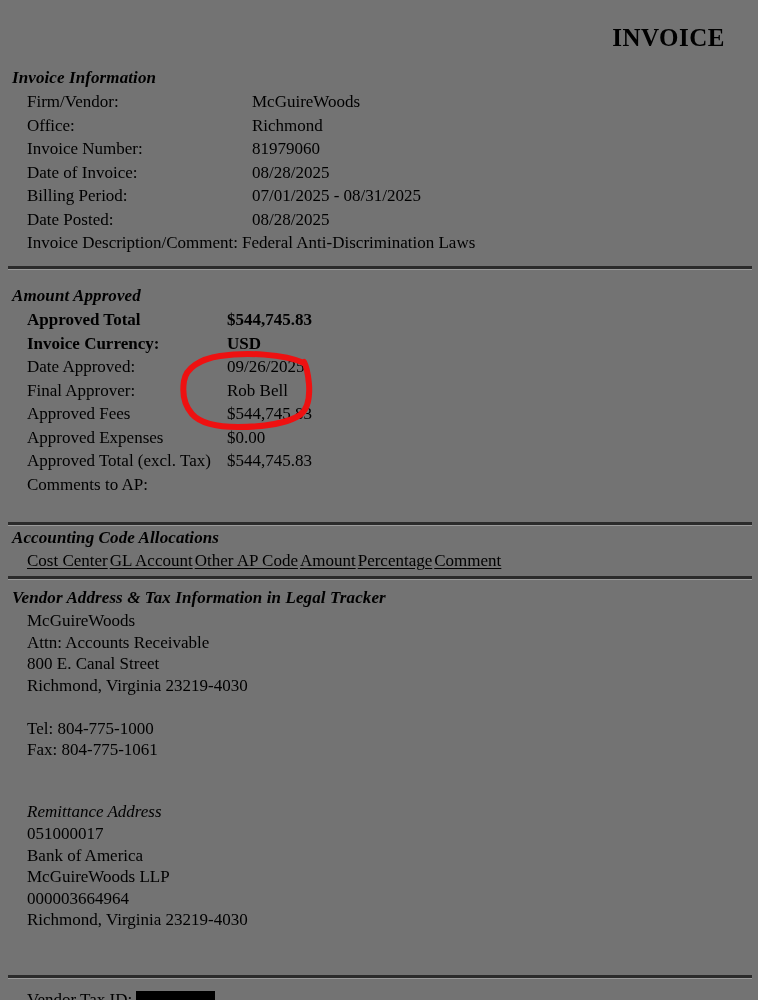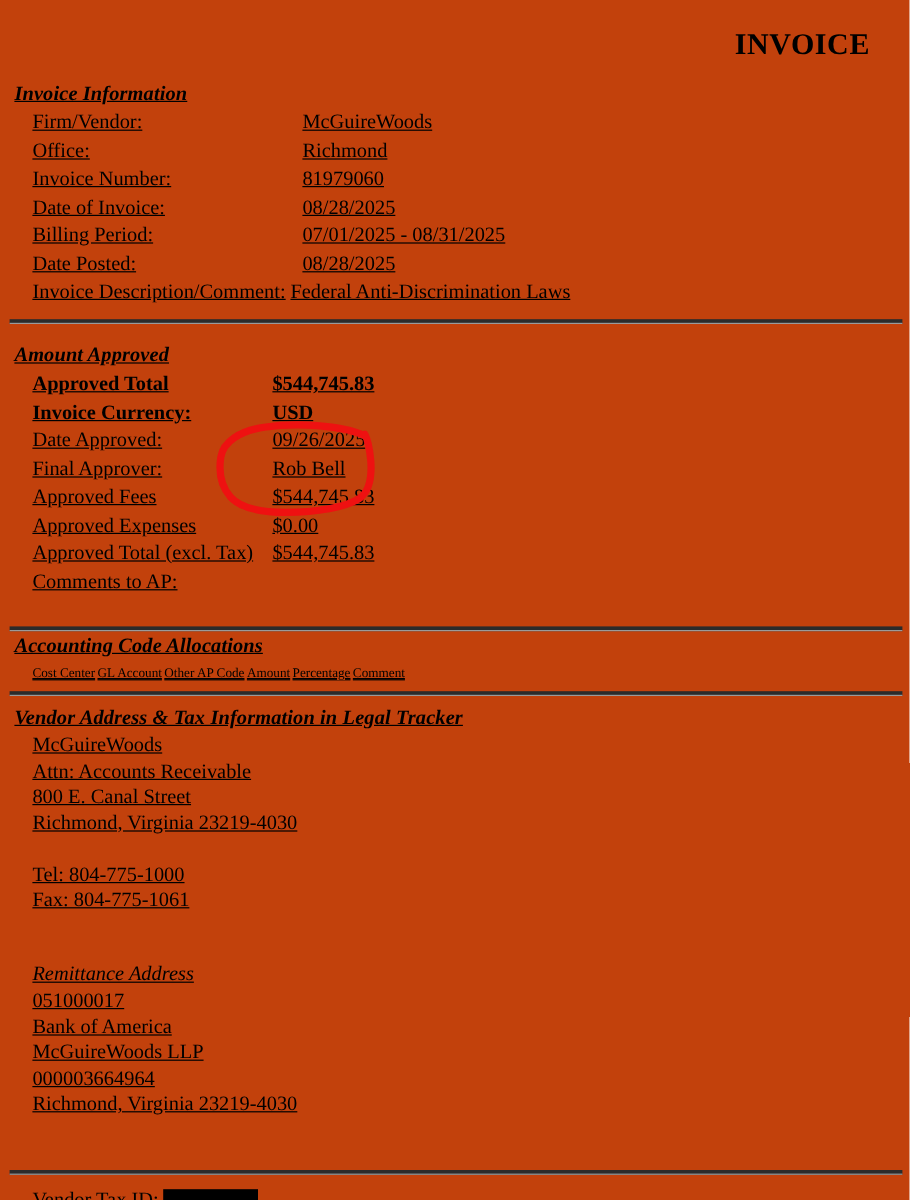--- a/index.html
+++ b/index.html
@@ -9,21 +9,21 @@
   }
   body {
     font-family: "Liberation Serif", "DejaVu Serif", serif;
     color: #000000;
     -webkit-font-smoothing: antialiased;
   }
   #page {
     position: relative;
     width: 758px;
     height: 1000px;
-    background: #c2410c;
+    background: #737373;
     overflow: hidden;
   }
 
   
   .doc-title {
     position: absolute;
     top: 24px;
     right: 33px;
     font-size: 25px;
     font-weight: bold;
@@ -72,26 +72,26 @@
 
   
   #invoice-info .kv-label { width: 252px; }
   
   #invoice-info .kv-row.inline .kv-label { width: auto; padding-right: 4px; }
 
   
   #amount-approved .kv-label { width: 227px; }
 
   
-  .block { position: absolute; left: 0; width: 758px; text-decoration: underline; }
+  .block { position: absolute; left: 0; width: 758px; }
 
   
   .acct-header-row {
     display: flex;
-    font-size: 11px;
+    font-size: 17px;
     line-height: 22px;
     padding-left: 27px;
     white-space: nowrap;
   }
   .acct-col {
     text-decoration: underline;
     text-underline-offset: 2px;
     margin-right: 2px;
   }
 

